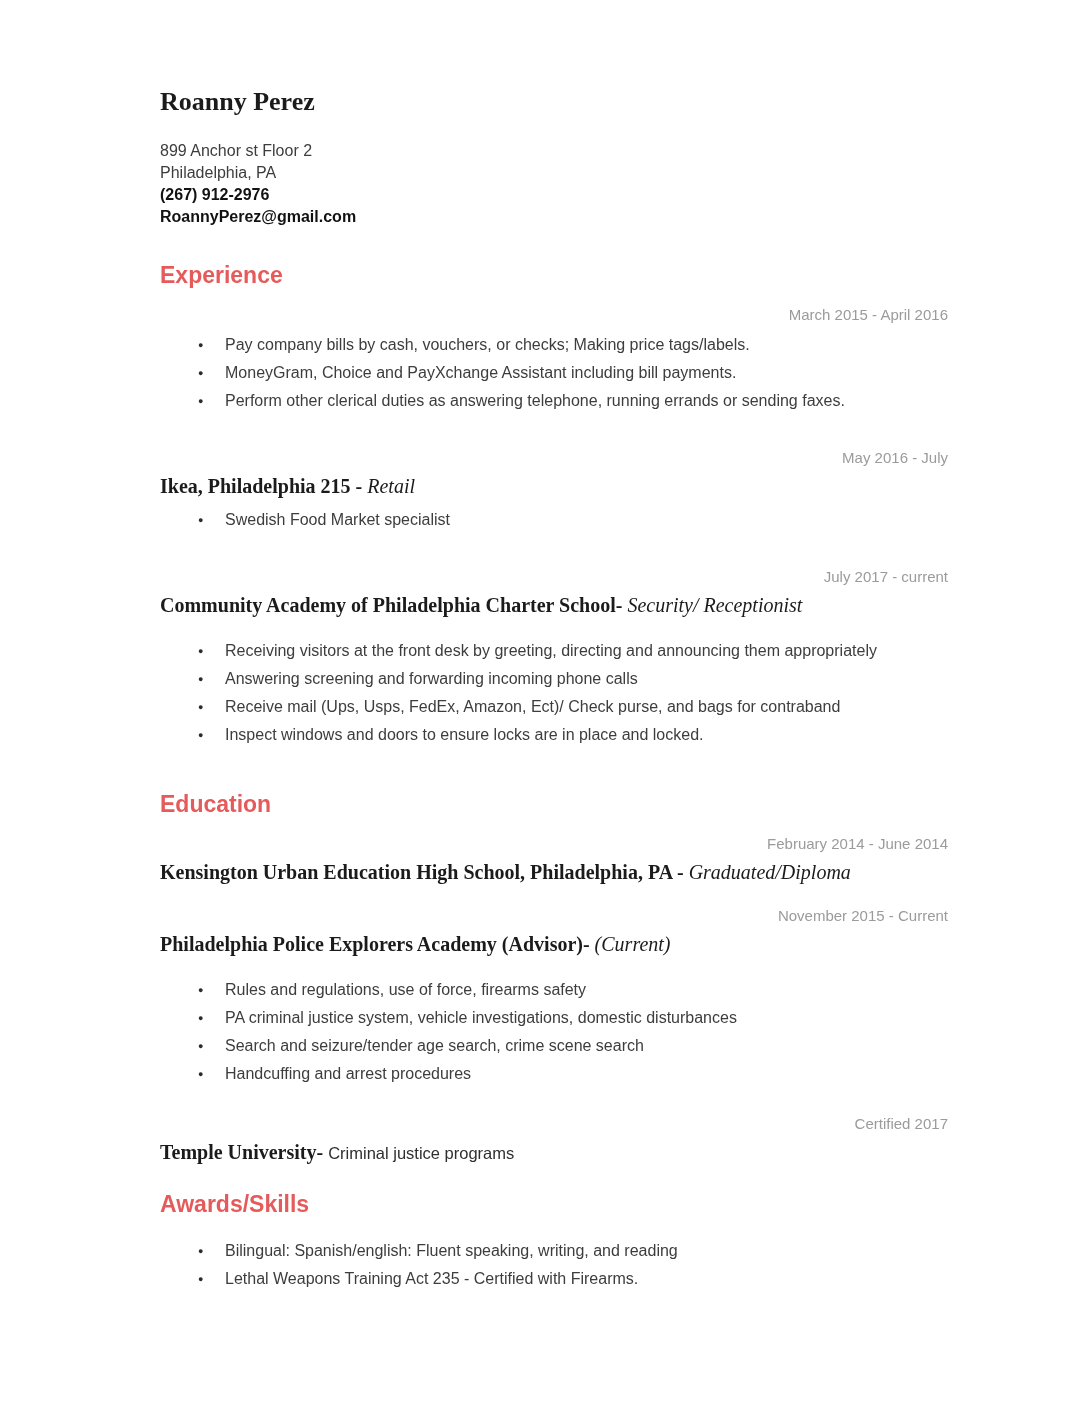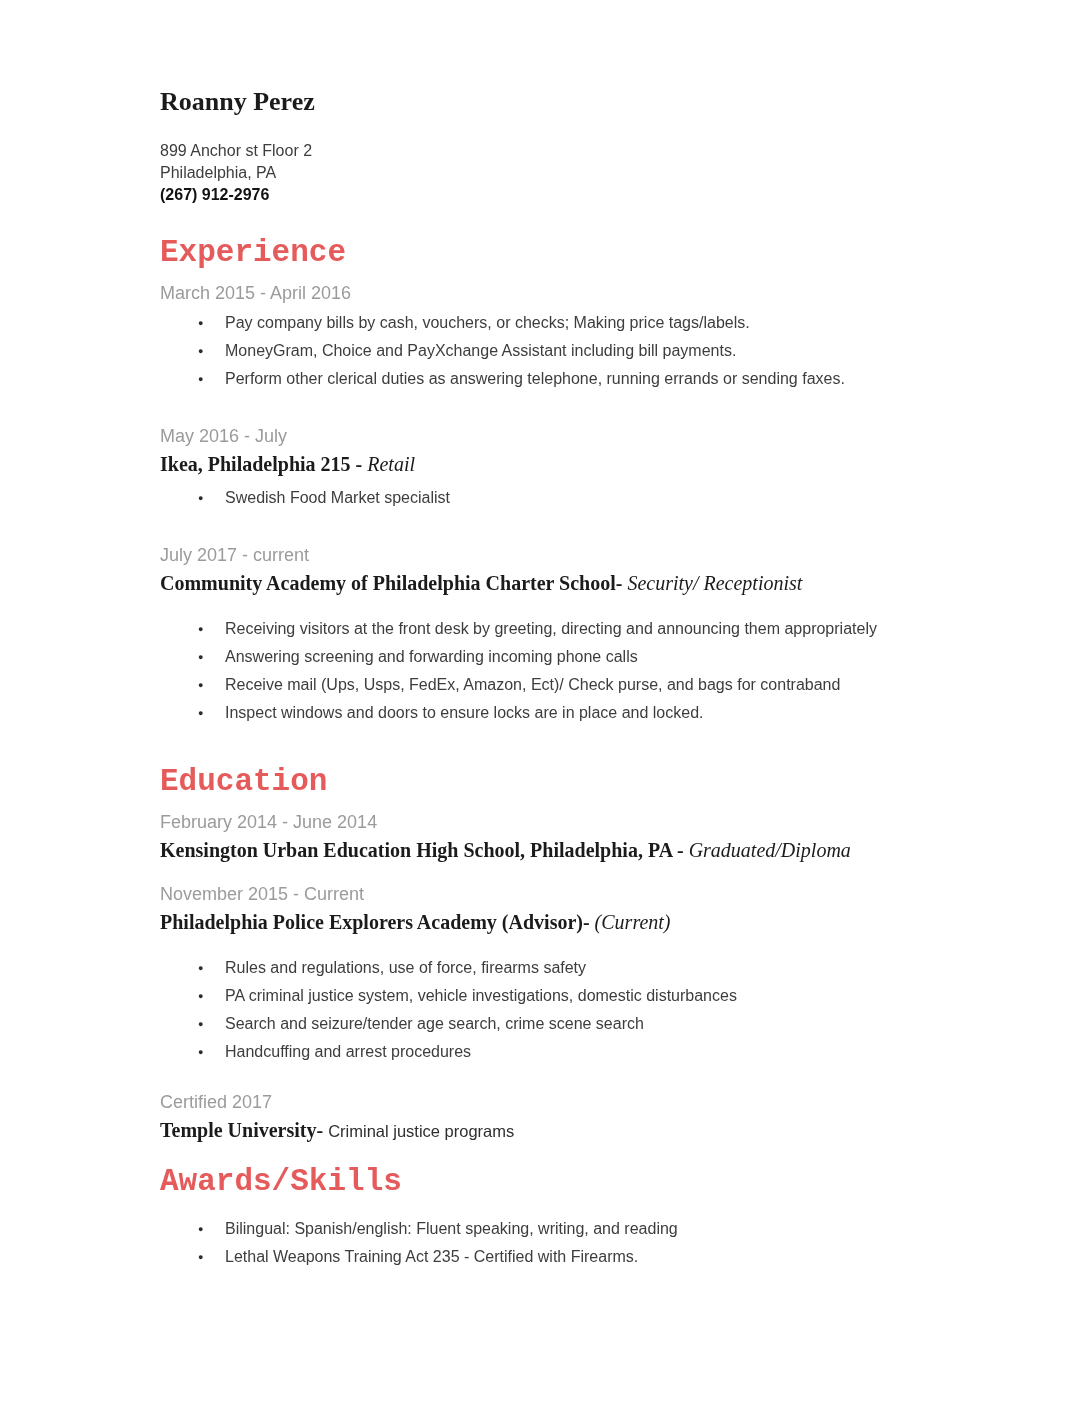--- a/index.html
+++ b/index.html
@@ -37,31 +37,32 @@
     font-size: 16px;
     line-height: 22px;
     color: #3d3d3d;
   }
   .contact p.strong {
     font-weight: 700;
     color: #121212;
   }
   h2.section-title {
     margin: 32px 0 0 0;
-    font-family: Liberation Mono, monospace;
-    font-weight: 700;
-    font-size: 31px;
+    font-family: Liberation Sans, sans-serif;
+    font-weight: 700;
+    font-size: 23px;
     line-height: 30px;
     color: #e55b5b;
   }
   p.date {
     margin: 33px 0 0 0;
-    font-size: 18px;
+    font-size: 15px;
     line-height: 20px;
     color: #9b9b9b;
+    text-align: right;
   }
   p.date.first {
     margin-top: 15px;
   }
   p.date.after-title {
     margin-top: 20px;
   }
   p.date.after-list {
     margin-top: 26px;
   }
@@ -114,20 +115,21 @@
 <body>
 
 <div class="page">
 
   <h1 class="name">Roanny Perez</h1>
 
   <div class="contact">
     <p>899 Anchor st Floor 2</p>
     <p>Philadelphia, PA</p>
     <p class="strong">(267) 912-2976</p>
+    <p class="strong">RoannyPerez@gmail.com</p>
   </div>
 
   <h2 class="section-title">Experience</h2>
 
   <p class="date first">March 2015 - April 2016</p>
   <ul class="bullets">
     <li>
         <span class="dot">●</span>
         <span class="bullet-text">Pay company bills by cash, vouchers, or checks; Making price tags/labels.</span>
       </li>

